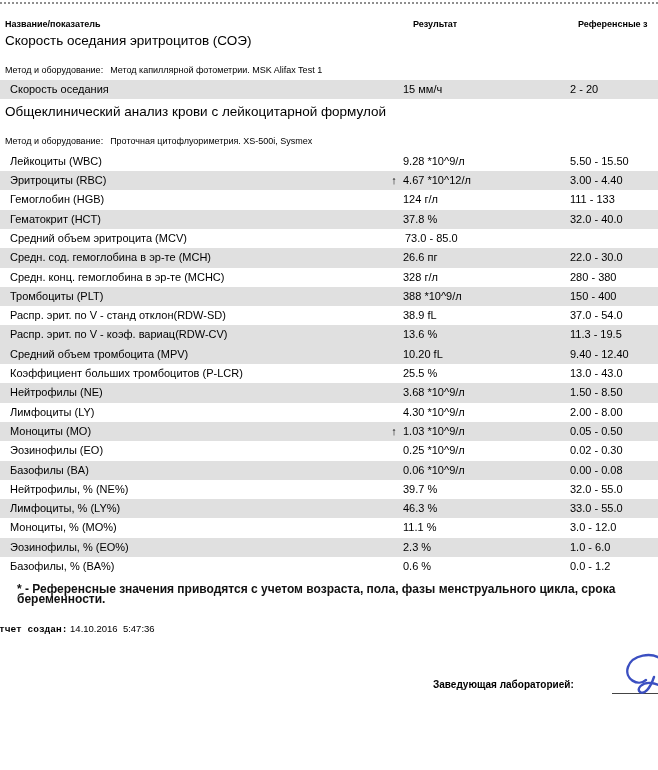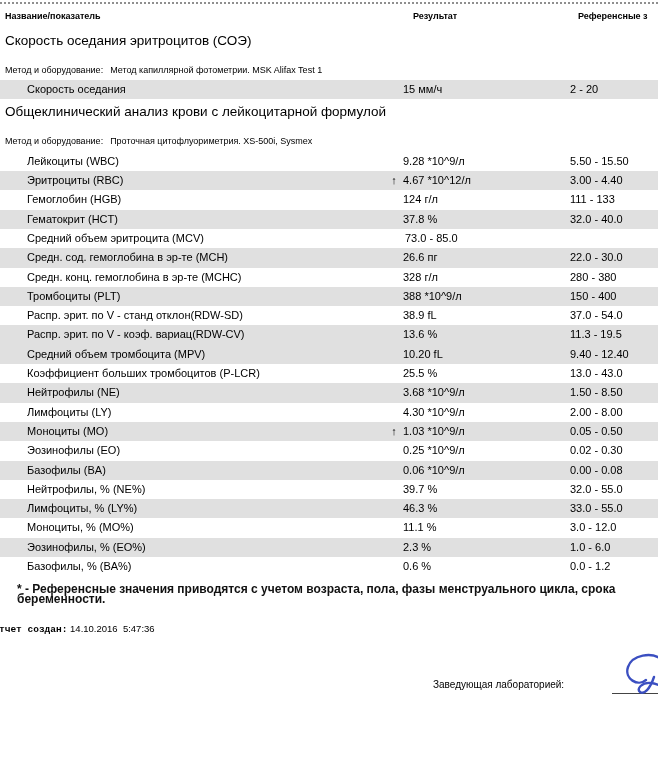--- a/index.html
+++ b/index.html
@@ -3,49 +3,49 @@
 <meta charset="utf-8">
 <style>
   html,body{margin:0;padding:0;background:#fff;}
   .page{
     position:relative;width:658px;height:770px;background:#fff;overflow:hidden;
     font-family:"Liberation Sans","DejaVu Sans",sans-serif;color:#000;
   }
   .top-dotted{margin-top:2px;border-top:2px dotted #8f8f8f;height:0;}
   
   .col-header{position:relative;height:13px;margin-top:7px;font-size:9px;font-weight:bold;}
-  .col-header span{position:absolute;top:0;white-space:nowrap;}
+  .col-header span{position:absolute;top:8px;white-space:nowrap;}
   .ch-name{left:5px;}
   .ch-result{left:413px;}
   .ch-ref{left:578px;text-align:right;}
   
   .sec-title{margin:9px 0 0 0;padding-left:5px;font-size:13.5px;font-weight:normal;line-height:16px;}
   section + section .sec-title{margin-top:5px;}
   .method{margin-top:16px;padding-left:5px;font-size:9px;line-height:11px;}
   .m-label{margin-right:7px;}
   .rows{margin-top:4px;}
   section:last-of-type .rows{margin-top:4.5px;}
   .row{
     display:grid;grid-template-columns:385px 18px 165px 1fr;
     align-items:center;height:19.3px;font-size:11px;line-height:19.3px;
   }
   .row.shaded{background:#e0e0e0;}
-  .c-name{padding-left:27px;white-space:nowrap;overflow:hidden;}
+  .c-name{padding-left:10px;white-space:nowrap;overflow:hidden;}
   .c-flag{text-align:center;font-weight:bold;font-size:11px;}
   .c-result,.c-ref{white-space:nowrap;}
   .c-ref{padding-left:2px;}
   
   .footnote{margin-top:8px;padding-left:17px;font-size:12px;font-weight:600;line-height:10px;color:#111;}
   
   .created{margin-top:19px;margin-left:-1px;font-size:9.5px;line-height:12px;}
   .created .b{font-weight:bold;font-family:Liberation Mono, monospace;}
   .created .v{white-space:pre;}
   
   .sign{position:relative;margin-top:17px;height:46px;}
-  .sign-label{position:absolute;left:433px;top:26px;font-size:10px;font-weight:normal;white-space:nowrap;text-align:center;}
+  .sign-label{position:absolute;left:433px;top:26px;font-size:10px;font-weight:bold;white-space:nowrap;text-align:center;}
   .sign-line{position:absolute;left:612px;top:40px;width:60px;border-bottom:1px solid #444;height:0;}
   .sig-svg{position:absolute;left:616px;top:0px;}
 </style>
 </head>
 <body>
 
 <div class="page">
   <div class="top-dotted"></div>
 
   <div class="col-header">

